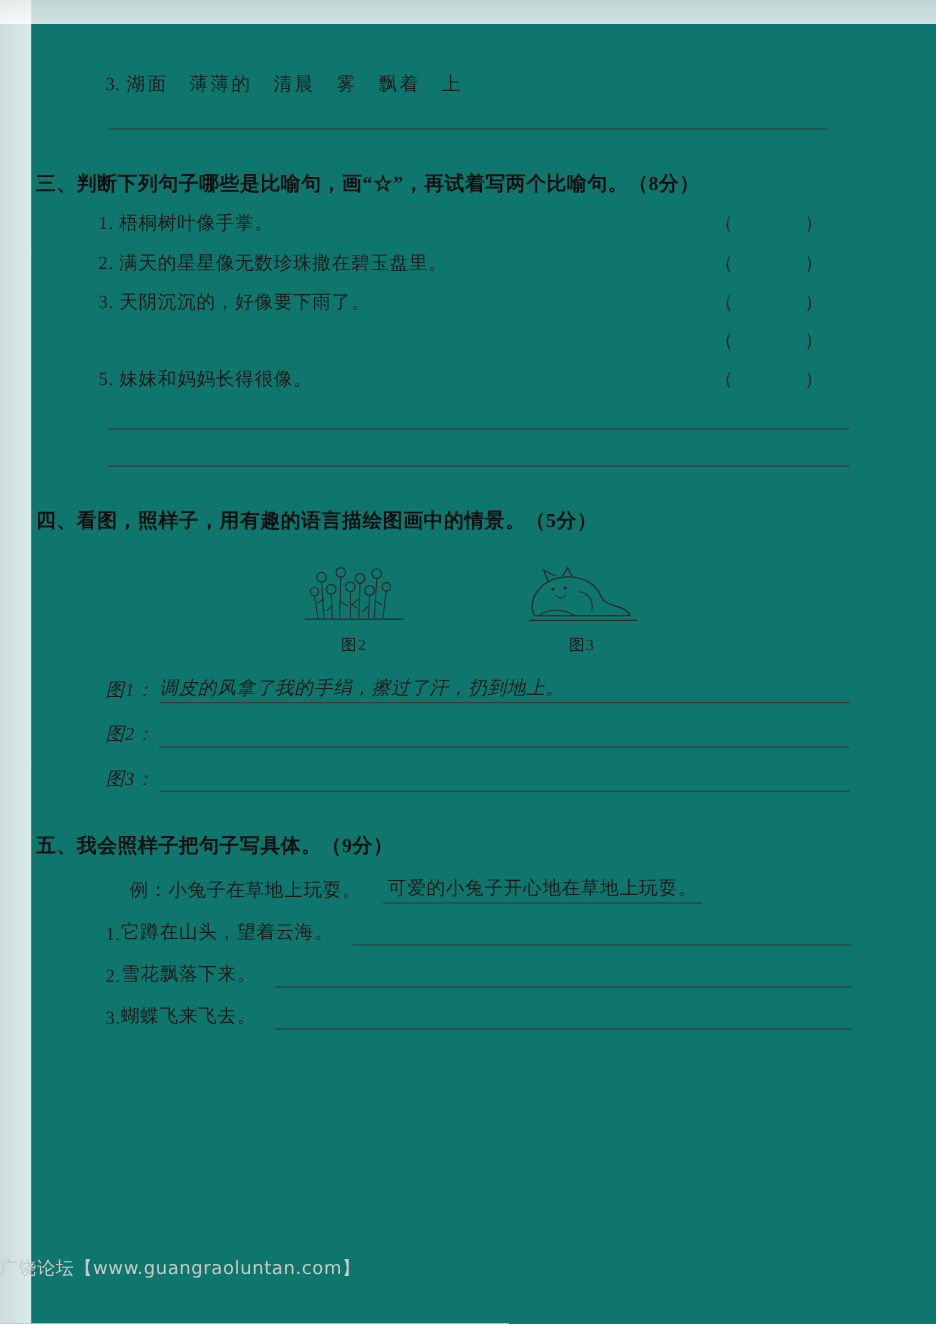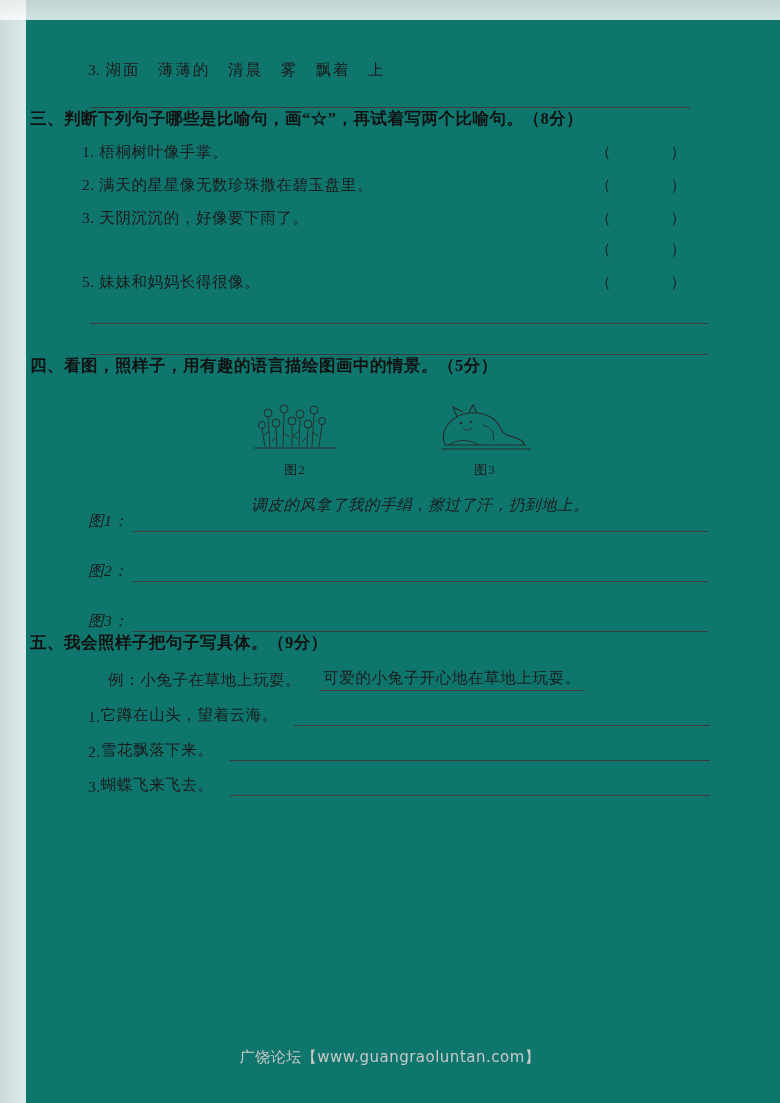--- a/index.html
+++ b/index.html
@@ -52,20 +52,21 @@
   .blank-rule {
     border-bottom: 1.2px solid #3a3a3a;
     height: 0;
     margin: 26px 60px 0 60px;
   }
 
   .section-head {
     font-weight: bold;
     font-size: 16.5px;
     letter-spacing: .5px;
+    margin-top: 34px;
     color: #111;
   }
 
   .sub-item {
     margin-left: 52px;
     font-size: 15.5px;
     margin-top: 12px;
     position: relative;
     letter-spacing: .6px;
   }
@@ -122,23 +123,22 @@
     display: flex;
     align-items: flex-end;
     letter-spacing: .6px;
     font-style: italic;
   }
   .fig-label { white-space: nowrap; }
   .fig-answer {
     border-bottom: 1.1px solid #3a3a3a;
     flex: 1;
     margin-left: 4px;
-    padding-bottom: 15px;
-    letter-spacing: .6px;
-    text-align: center;
+    padding-bottom: 1px;
+    letter-spacing: .6px;
   }
   .fig-answer.empty { min-height: 18px; }
   .fig-line .pad-right { width: 42px; }
 
   .example-line {
     margin-left: 78px;
     margin-top: 14px;
     font-size: 15.5px;
     display: flex;
     align-items: flex-end;
@@ -168,21 +168,20 @@
     min-height: 17px;
   }
   .num-line .pad-right { width: 40px; }
 
   
   .watermark {
     position: absolute;
     left: 0;
     top: 1048px;
     width: 780px;
-    text-align: center;
     font-size: 15px;
     color: #c9c9c9;
     font-family: "DejaVu Sans", sans-serif;
     letter-spacing: .5px;
   }
 
   svg { display: block; }
 </style>
 </head>
 <body>

